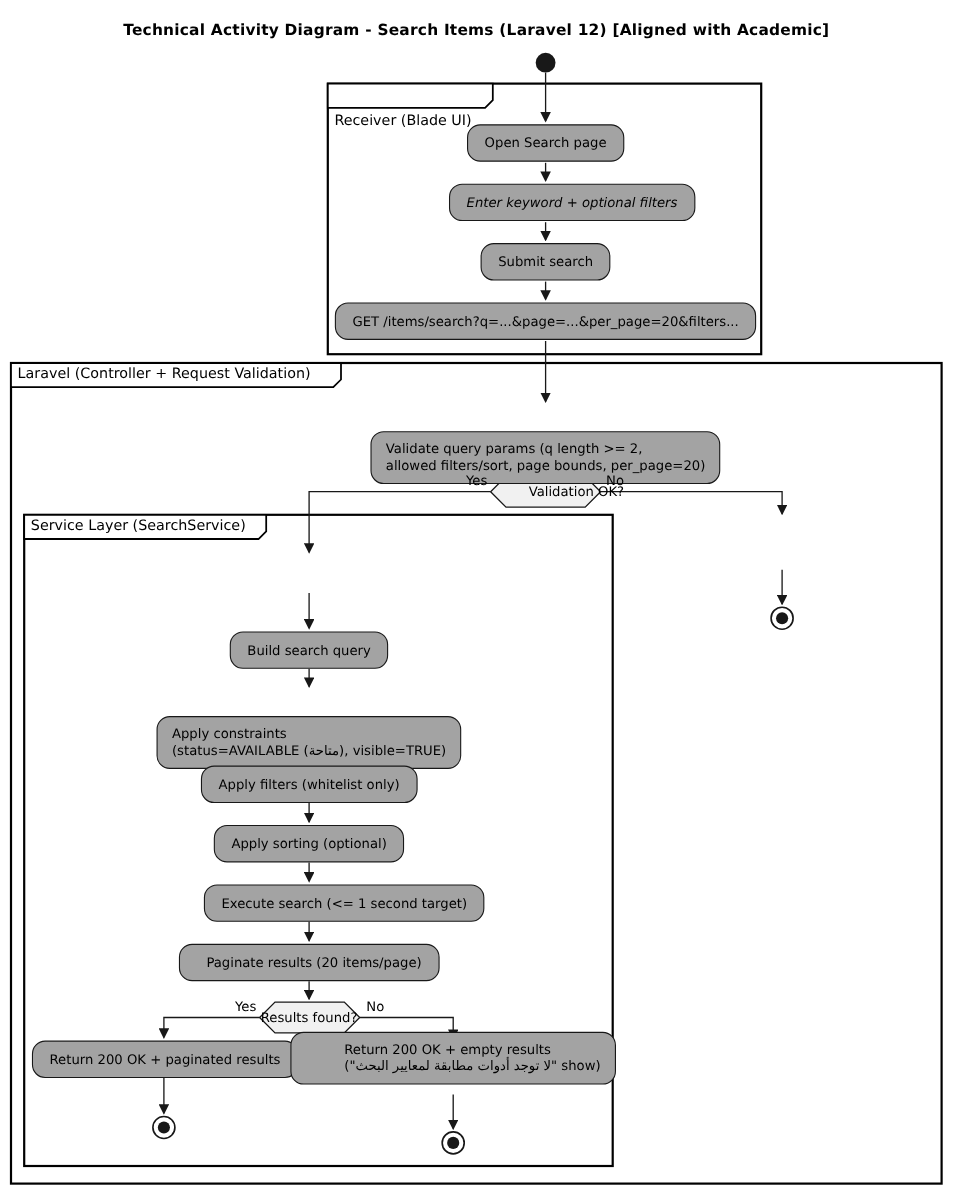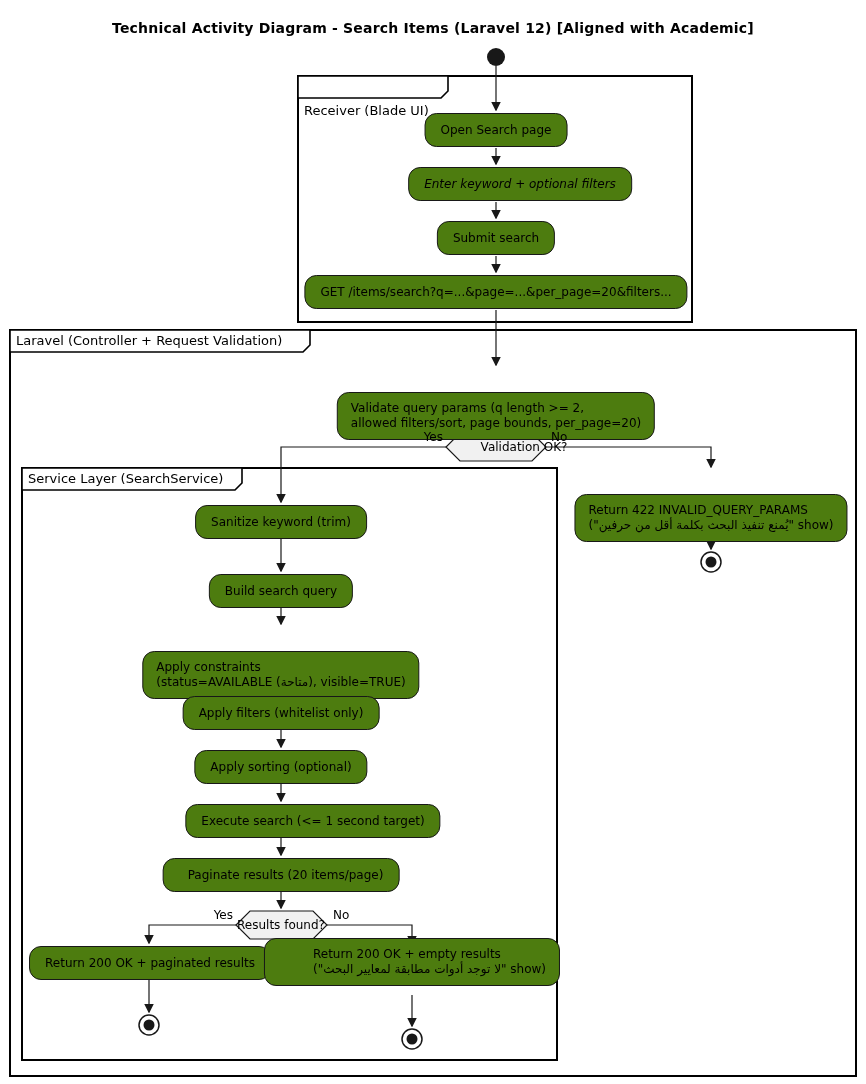--- a/index.html
+++ b/index.html
@@ -10,21 +10,21 @@
   .title {
     position:absolute; left:0; top:20px; width:866px; text-align:center;
     font-size:14px; font-weight:bold; letter-spacing:0.2px;
   }
   svg.layer { position:absolute; left:0; top:0; z-index:1; }
   .ptitle {
     position:absolute; z-index:3; font-size:13px; white-space:nowrap;
   }
   .act {
     position:absolute; z-index:2; transform:translateX(-50%);
-    background:#4d7c0f; border:1.2px solid #181818; border-radius:12px;
+    background:#a3a3a3; border:1.2px solid #181818; border-radius:12px;
     padding:9px 15px; font-size:12px; white-space:nowrap; text-align:center;
   }
   .act2 { padding:8px 13px; text-align:left;margin-top:24px; }
   .act2 .ln { white-space:nowrap; line-height:15px; text-align:left; }
   .dq {
     position:absolute; z-index:2; transform:translateX(-50%);
     font-size:12px; white-space:nowrap;
   }
   .branch { position:absolute; z-index:2; font-size:12px; white-space:nowrap; }
   .branch.r { text-align:right; }
@@ -106,30 +106,25 @@
   <div class="act" style="left:496px; top:113px;">Open Search page</div>
   <div class="act" style="left:520px; top:167px;font-style:italic;">Enter keyword + optional filters</div>
   <div class="act" style="left:496px; top:221px;">Submit search</div>
   <div class="act" style="left:496px; top:275px;">GET /items/search?q=...&amp;page=...&amp;per_page=20&amp;filters...</div>
 
   <div class="act act2" style="left:496px; top:368px;">
     <div class="ln">Validate query params (q length &gt;= 2,</div>
     <div class="ln">allowed filters/sort, page bounds, per_page=20)</div>
   </div>
 
-  <div class="act act2" style="left:711px; top:470px;">
-    <div class="ln">Return 422 INVALID_QUERY_PARAMS</div>
-    <div class="ln" dir="rtl">(show "يُمنع تنفيذ البحث بكلمة أقل من حرفين")</div>
-  </div>
 
   <div class="dq" style="left:496px; top:440px;margin-left:28px;">Validation OK?</div>
   <div class="branch r" style="left:403px; top:430px; width:40px;">Yes</div>
   <div class="branch" style="left:551px; top:430px;">No</div>
 
-  <div class="act" style="left:281px; top:505px;">Sanitize keyword (trim)</div>
   <div class="act" style="left:281px; top:574px;">Build search query</div>
 
   <div class="act act2" style="left:281px; top:627px;">
     <div class="ln">Apply constraints</div>
     <div class="ln">(status=AVAILABLE (متاحة), visible=TRUE)</div>
   </div>
 
   <div class="act" style="left:281px; top:696px;">Apply filters (whitelist only)</div>
   <div class="act" style="left:281px; top:750px;">Apply sorting (optional)</div>
   <div class="act" style="left:281px; top:804px;margin-left:32px;">Execute search (&lt;= 1 second target)</div>

